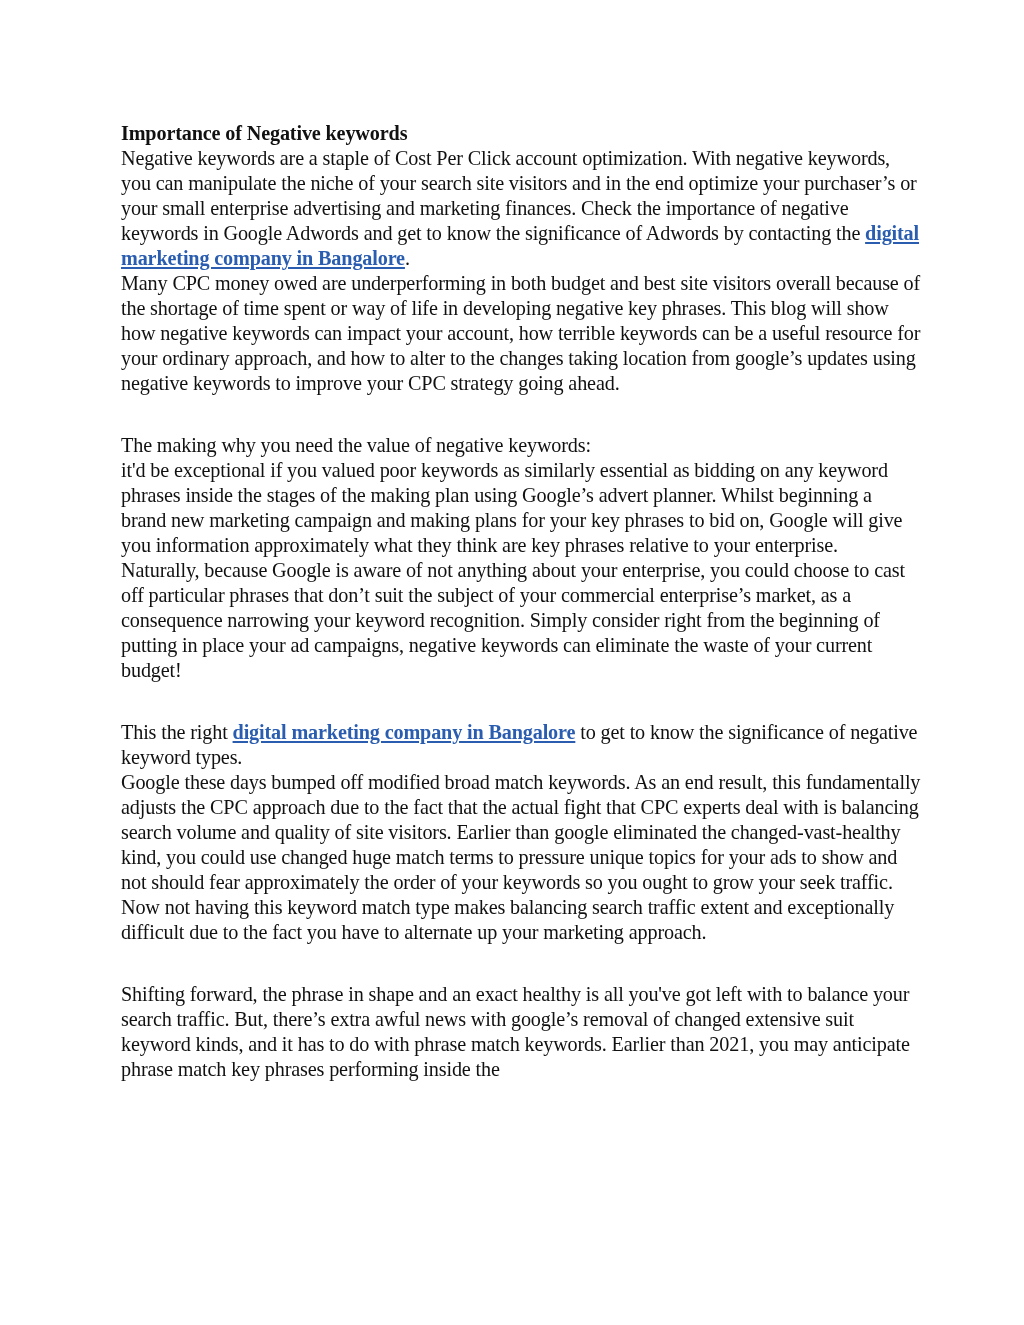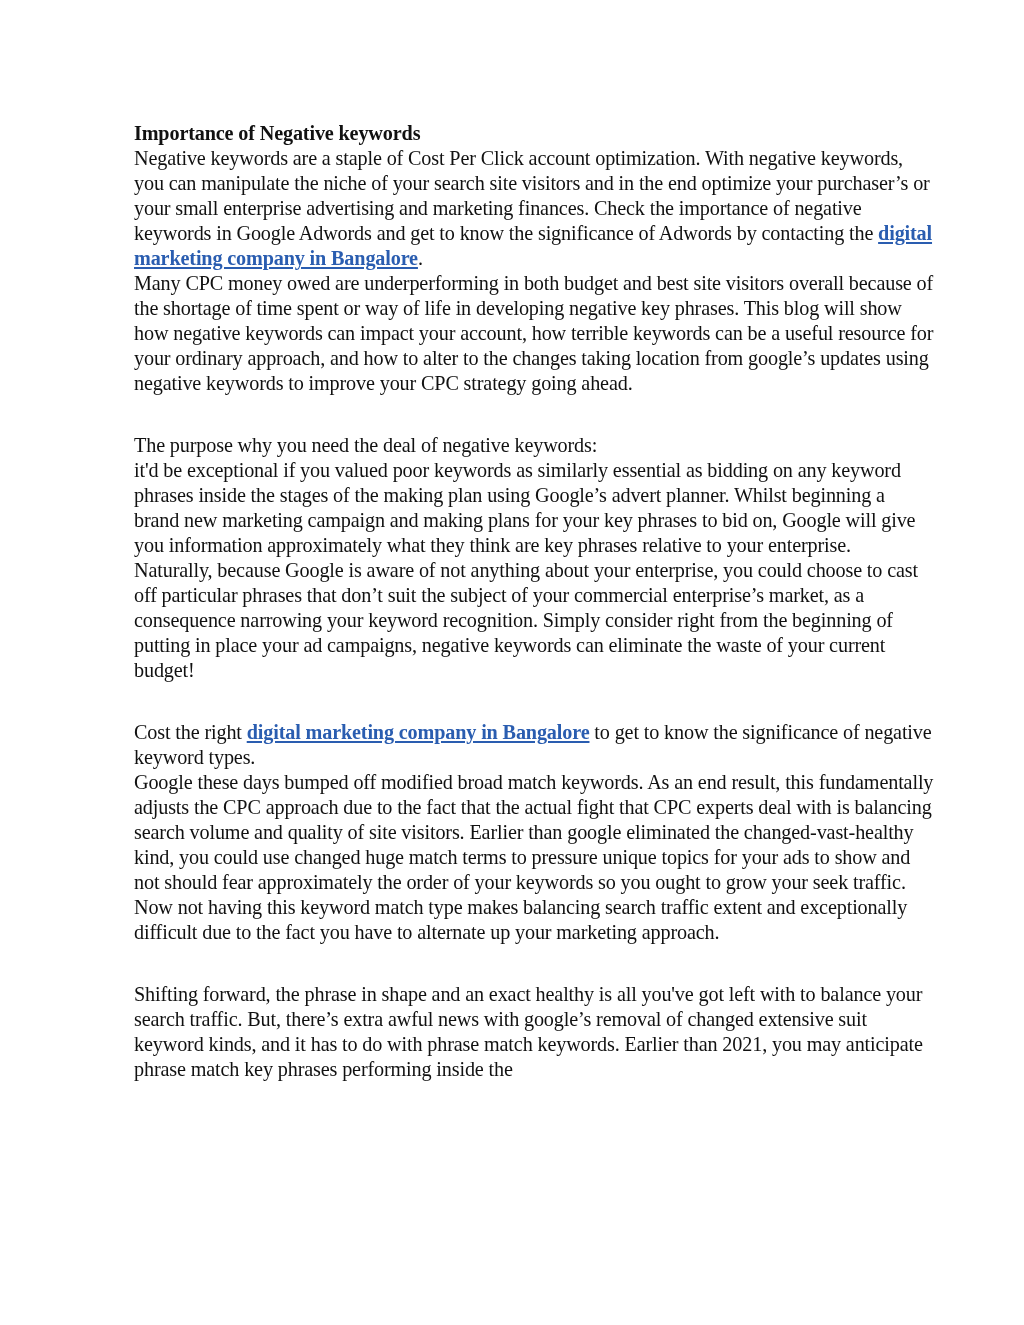--- a/index.html
+++ b/index.html
@@ -16,21 +16,20 @@
     .page {
       position: absolute;
       left: 121px;
       top: 121px;
       width: 800px;
       font-family: "Liberation Serif", serif;
       font-size: 20.2px;
       line-height: 25px;
       color: #111111;
       letter-spacing: -0.15px;
-      margin-left: 13px;
     }
     .page p {
       margin: 0;
     }
     .heading {
       font-weight: bold;
     }
     .gap {
       height: 37px;
     }
@@ -46,25 +45,25 @@
 <body>
 
 <div class="page">
 
   <p class="heading">Importance of Negative keywords</p>
   <p><span>Negative keywords are a staple of Cost Per Click account optimization. With negative keywords, you can manipulate the niche of your search site visitors and in the end optimize your purchaser’s or your small enterprise advertising and marketing finances. Check the importance of negative keywords in Google Adwords and get to know the significance of Adwords by contacting the </span><a class="link" href="#" style="color: rgb(42, 93, 176);">digital marketing company in Bangalore</a><span>.</span></p>
   <p>Many CPC money owed are underperforming in both budget and best site visitors overall because of the shortage of time spent or way of life in developing negative key phrases. This blog will show how negative keywords can impact your account, how terrible keywords can be a useful resource for your ordinary approach, and how to alter to the changes taking location from google’s updates using negative keywords to improve your CPC strategy going ahead.</p>
 
   <div class="gap"></div>
 
-  <p>The purpose why you need the deal of negative keywords:</p>
+  <p>The making why you need the value of negative keywords:</p>
   <p>it'd be exceptional if you valued poor keywords as similarly essential as bidding on any keyword phrases inside the stages of the making plan using Google’s advert planner. Whilst beginning a brand new marketing campaign and making plans for your key phrases to bid on, Google will give you information approximately what they think are key phrases relative to your enterprise. Naturally, because Google is aware of not anything about your enterprise, you could choose to cast off particular phrases that don’t suit the subject of your commercial enterprise’s market, as a consequence narrowing your keyword recognition. Simply consider right from the beginning of putting in place your ad campaigns, negative keywords can eliminate the waste of your current budget!</p>
 
   <div class="gap"></div>
 
-  <p><span>Cost the right </span><a class="link" href="#" style="color: rgb(42, 93, 176);">digital marketing company in Bangalore</a><span> to get to know the significance of negative keyword types.</span></p>
+  <p><span>This the right </span><a class="link" href="#" style="color: rgb(42, 93, 176);">digital marketing company in Bangalore</a><span> to get to know the significance of negative keyword types.</span></p>
   <p>Google these days bumped off modified broad match keywords. As an end result, this fundamentally adjusts the CPC approach due to the fact that the actual fight that CPC experts deal with is balancing search volume and quality of site visitors. Earlier than google eliminated the changed-vast-healthy kind, you could use changed huge match terms to pressure unique topics for your ads to show and not should fear approximately the order of your keywords so you ought to grow your seek traffic. Now not having this keyword match type makes balancing search traffic extent and exceptionally difficult due to the fact you have to alternate up your marketing approach.</p>
 
   <div class="gap"></div>
 
   <p>Shifting forward, the phrase in shape and an exact healthy is all you've got left with to balance your search traffic. But, there’s extra awful news with google’s removal of changed extensive suit keyword kinds, and it has to do with phrase match keywords. Earlier than 2021, you may anticipate phrase match key phrases performing inside the</p>
 
 </div>
 
 </body></html>

